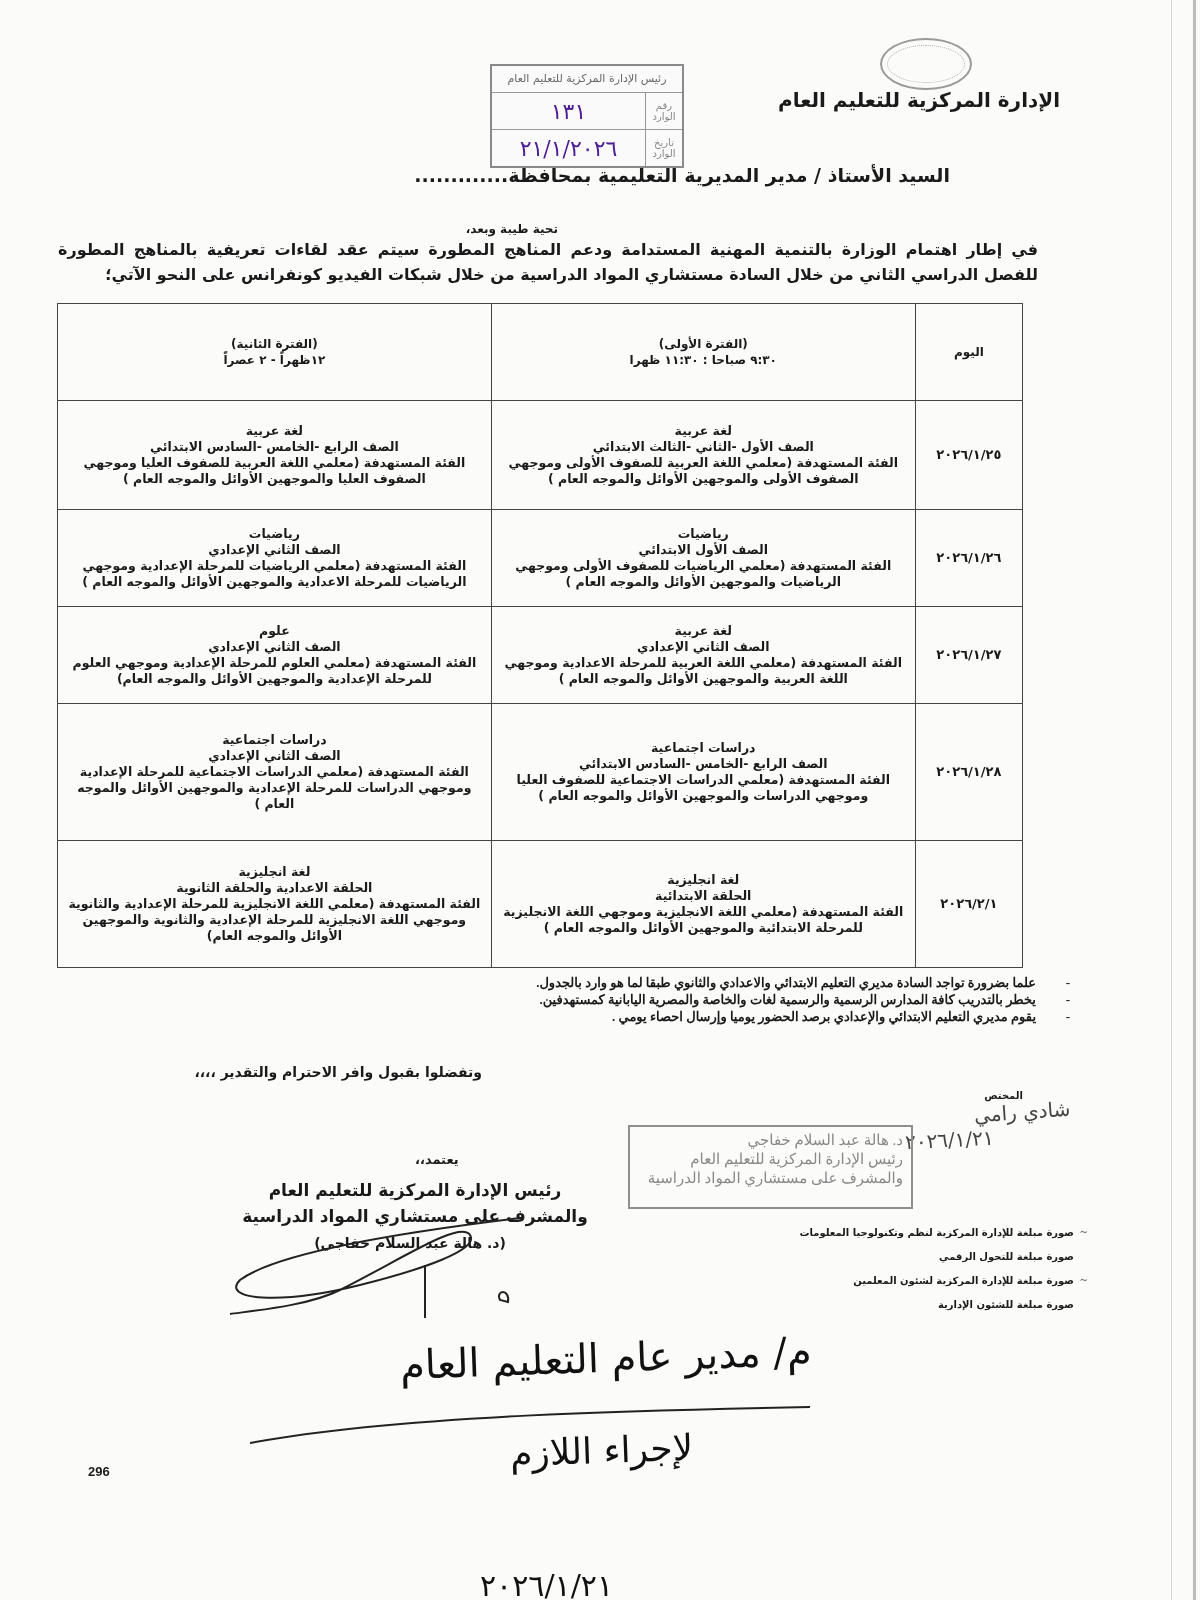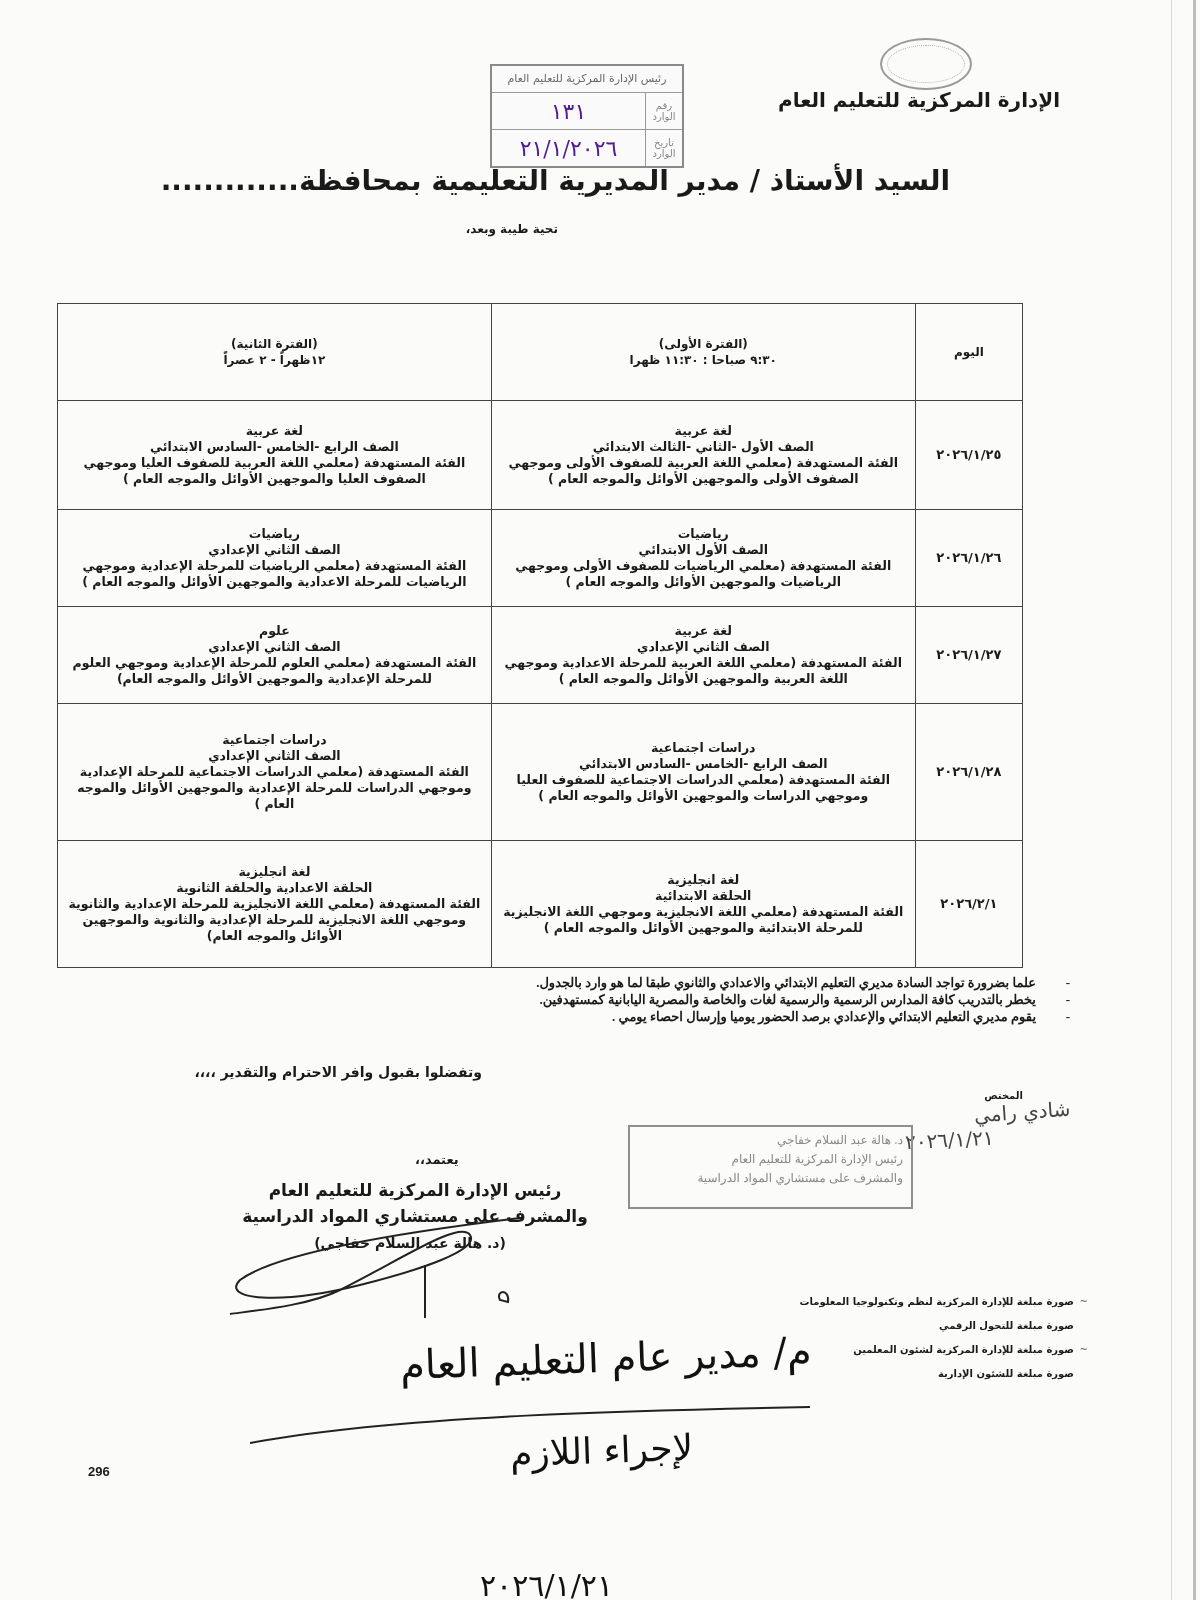--- a/index.html
+++ b/index.html
@@ -53,21 +53,21 @@
     width: 36px; border-left: 1px solid #999; font-size: 10px; color: #888;
     display: flex; align-items: center; justify-content: center; text-align: center;
   }
   .inbox-stamp .st-val {
     flex: 1; font-size: 22px; color: #4c1d95; display: flex; align-items: center; justify-content: center;
     font-family: "DejaVu Serif", serif; letter-spacing: 6px;
   }
 
   .addressee {
     position: absolute; right: 250px; top: 164px;
-    font-size: 28px; font-weight: bold; direction: rtl; white-space: nowrap;
+    font-size: 19px; font-weight: bold; direction: rtl; white-space: nowrap;
   }
   .greeting {
     position: absolute; right: 642px; top: 222px;
     font-size: 12px; font-weight: bold; direction: rtl;
   }
   .intro {
     position: absolute; right: 162px; top: 237px; width: 980px;
     font-size: 16px; font-weight: bold; direction: rtl; line-height: 25px;
     text-align: justify;
   }
@@ -112,39 +112,39 @@
   .hand-note-1 {
     position: absolute; right: 130px; top: 1100px; font-family: "DejaVu Serif", serif;
     font-size: 20px; color: #444; direction: rtl; transform: rotate(-4deg);
   }
   .hand-date-1 {
     position: absolute; left: 905px; top: 1128px; font-family: "DejaVu Serif", serif;
     font-size: 20px; color: #444; letter-spacing: 2px; transform: rotate(-3deg);
   }
   .sig-stamp {
     position: absolute; left: 628px; top: 1125px; width: 285px; height: 84px;
-    border: 2px solid #8f8f8f; direction: rtl; font-size: 12px; color: #888;
+    border: 2px solid #8f8f8f; direction: rtl; font-size: 15px; color: #888;
     padding: 4px 8px; box-sizing: border-box; line-height: 19px;
-    font-family: Liberation Sans, sans-serif;
+    font-family: Liberation Serif, serif;
   }
 
   .approval {
     position: absolute; right: 605px; top: 1152px; direction: rtl; text-align: center;
     width: 360px; font-weight: bold;
   }
   .approval .appr-label { font-size: 13px; text-align: left; padding-left: 180px; margin-bottom: 10px; }
   .approval .appr-title1 { font-size: 17px; line-height: 26px; }
   .approval .appr-title2 { font-size: 17px; line-height: 26px; }
   .approval .appr-name { font-size: 14px; line-height: 28px; padding-right: 10px; text-align: center; }
   .signature-scribble {
     position: absolute; left: 220px; top: 1210px; width: 310px; height: 110px;
   }
 
   .cc {
-    position: absolute; right: 120px; top: 1290px; direction: rtl;
+    position: absolute; right: 120px; top: 1221px; direction: rtl;
     font-size: 10px; font-weight: bold; line-height: 24px; margin: 0; padding: 0; list-style: none;
   }
   .cc li { position: relative; padding-right: 6px; }
   .cc li.dash::before { content: "~"; position: absolute; right: -8px; color: #666; font-weight: normal; }
 
   .hand-instruction {
     position: absolute; left: 400px; top: 1335px; font-family: "DejaVu Serif", serif;
     font-size: 40px; color: #111; direction: rtl; transform: rotate(-2deg);
   }
   .hand-line {
@@ -180,20 +180,21 @@
       <div class="st-val">١٣١</div>
     </div>
     <div class="st-row">
       <div class="st-lbl">تاريخ الوارد</div>
       <div class="st-val">٢١/١/٢٠٢٦</div>
     </div>
   </div>
 
   <div class="addressee">السيد الأستاذ / مدير المديرية التعليمية بمحافظة.............</div>
   <div class="greeting">تحية طيبة وبعد،</div>
+  <div class="intro">في إطار اهتمام الوزارة بالتنمية المهنية المستدامة ودعم المناهج المطورة سيتم عقد لقاءات تعريفية بالمناهج المطورة للفصل الدراسي الثاني من خلال السادة مستشاري المواد الدراسية من خلال شبكات الفيديو كونفرانس على النحو الآتي؛</div>
 
   <table class="schedule">
     <thead>
       <tr>
         <th class="col-day"><span>اليوم</span></th>
         <th class="col-p1">
           <span class="cell-line">(الفترة الأولى)</span>
           <span class="cell-line">٩:٣٠ صباحا : ١١:٣٠ ظهرا</span>
         </th>
         <th class="col-p2">

